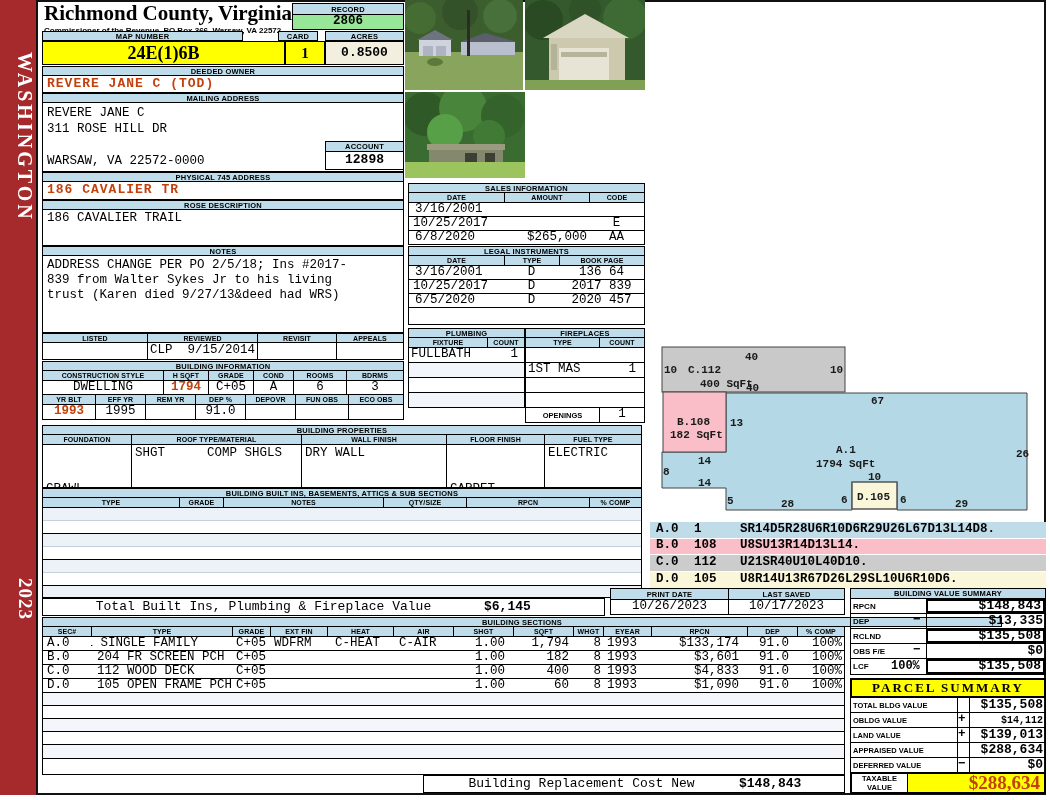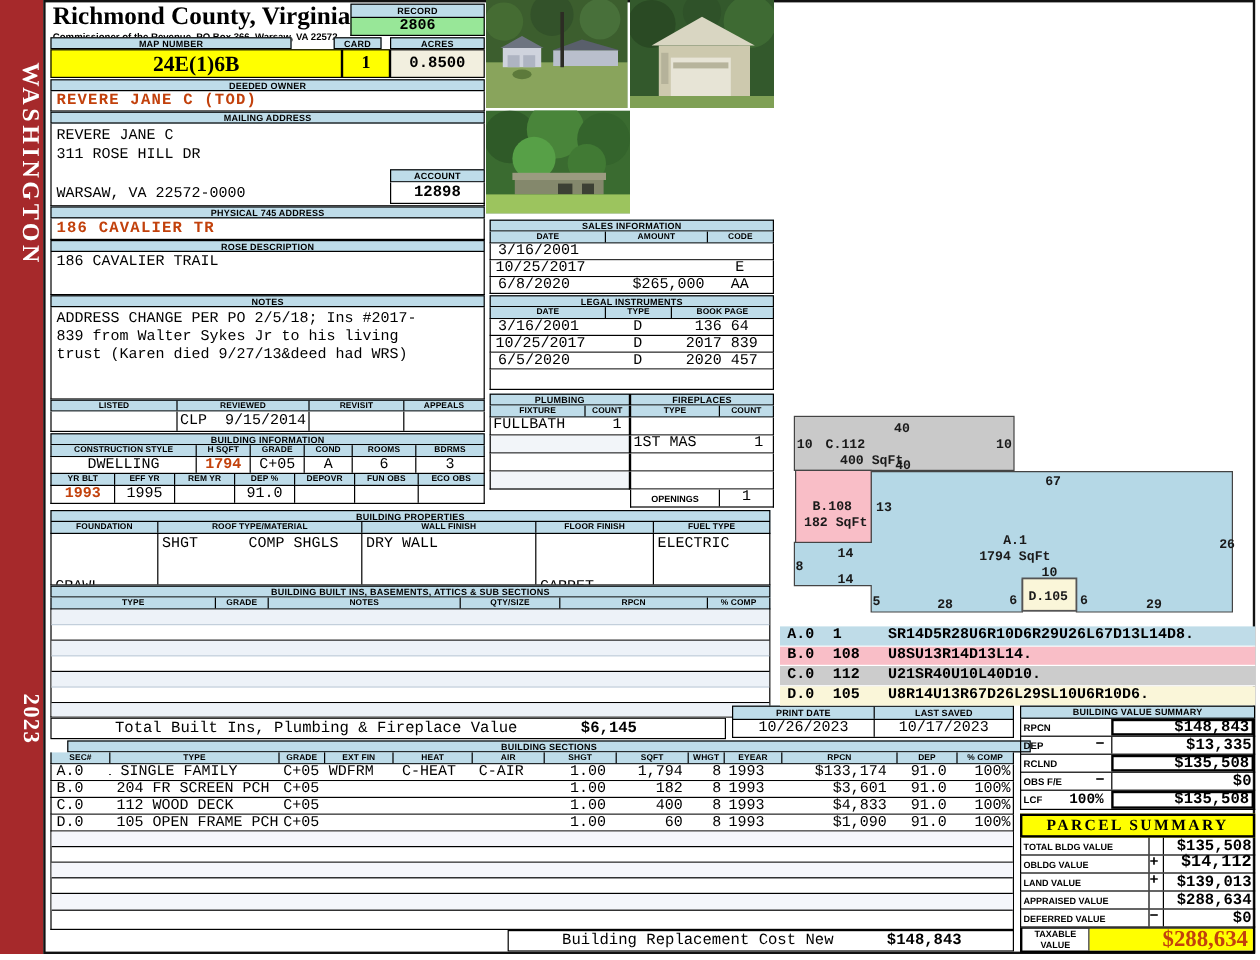--- a/index.html
+++ b/index.html
@@ -318,21 +318,21 @@
 
 <div class="abs cols" style="left:610px;top:588px;width:235px;height:12px;border-top:1px solid #000">
   <div style="width:117px;font-size:7.5px">PRINT DATE</div>
   <div style="width:116px;font-size:7.5px">LAST SAVED</div>
 </div>
 <div class="abs drow" style="left:610px;top:600px;width:235px;height:15px">
   <div class="mono tc" style="width:117px">10/26/2023</div>
   <div class="mono tc" style="width:116px">10/17/2023</div>
 </div>
 
-<div class="abs hdr" style="left:56px;top:617px;width:803px;height:10px">BUILDING SECTIONS</div>
+<div class="abs hdr" style="left:42px;top:617px;width:960px;height:10px">BUILDING SECTIONS</div>
 <div class="abs cols" style="left:42px;top:627px;width:803px;height:10px">
   <div style="width:48px">SEC#</div>
   <div style="width:141px">TYPE</div>
   <div style="width:38px">GRADE</div>
   <div style="width:57px">EXT FIN</div>
   <div style="width:66px">HEAT</div>
   <div style="width:60px">AIR</div>
   <div style="width:60px">SHGT</div>
   <div style="width:60px">SQFT</div>
   <div style="width:30px">WHGT</div>
@@ -505,21 +505,21 @@
 <div class="abs" style="left:850px;top:678px;width:196px">
   <div class="serif b" style="height:20px;background:#FFFF00;border:2px solid #000;display:flex;align-items:center;justify-content:center;font-size:13px;letter-spacing:2px">PARCEL SUMMARY</div>
   <div style="display:flex;height:15px;border:1px solid #000;border-top:none">
     <div style="width:106px;font:bold 7.5px 'Liberation Sans',sans-serif;display:flex;align-items:center;padding-left:2px">TOTAL BLDG VALUE</div>
     <div class="mono b" style="width:12px;border-left:1px solid #000;display:flex;align-items:center"></div>
     <div class="mono b tr" style="flex:1;border-left:1px solid #000;display:flex;align-items:center;padding-right:2px;font-size:13px">$135,508</div>
   </div>
   <div style="display:flex;height:15px;border:1px solid #000;border-top:none">
     <div style="width:106px;font:bold 7.5px 'Liberation Sans',sans-serif;display:flex;align-items:center;padding-left:2px">OBLDG VALUE</div>
     <div class="mono b" style="width:12px;border-left:1px solid #000;display:flex;align-items:center">+</div>
-    <div class="mono b tr" style="flex:1;border-left:1px solid #000;display:flex;align-items:center;padding-right:2px;font-size:14px">$14,112</div>
+    <div class="mono b tr" style="flex:1;border-left:1px solid #000;display:flex;align-items:center;padding-right:2px;font-size:10px">$14,112</div>
   </div>
   <div style="display:flex;height:15px;border:1px solid #000;border-top:none">
     <div style="width:106px;font:bold 7.5px 'Liberation Sans',sans-serif;display:flex;align-items:center;padding-left:2px">LAND VALUE</div>
     <div class="mono b" style="width:12px;border-left:1px solid #000;display:flex;align-items:center">+</div>
     <div class="mono b tr" style="flex:1;border-left:1px solid #000;display:flex;align-items:center;padding-right:2px;font-size:13px">$139,013</div>
   </div>
   <div style="display:flex;height:15px;border:1px solid #000;border-top:none">
     <div style="width:106px;font:bold 7.5px 'Liberation Sans',sans-serif;display:flex;align-items:center;padding-left:2px">APPRAISED VALUE</div>
     <div class="mono b" style="width:12px;border-left:1px solid #000;display:flex;align-items:center"></div>
     <div class="mono b tr" style="flex:1;border-left:1px solid #000;display:flex;align-items:center;padding-right:2px;font-size:13px">$288,634</div>

